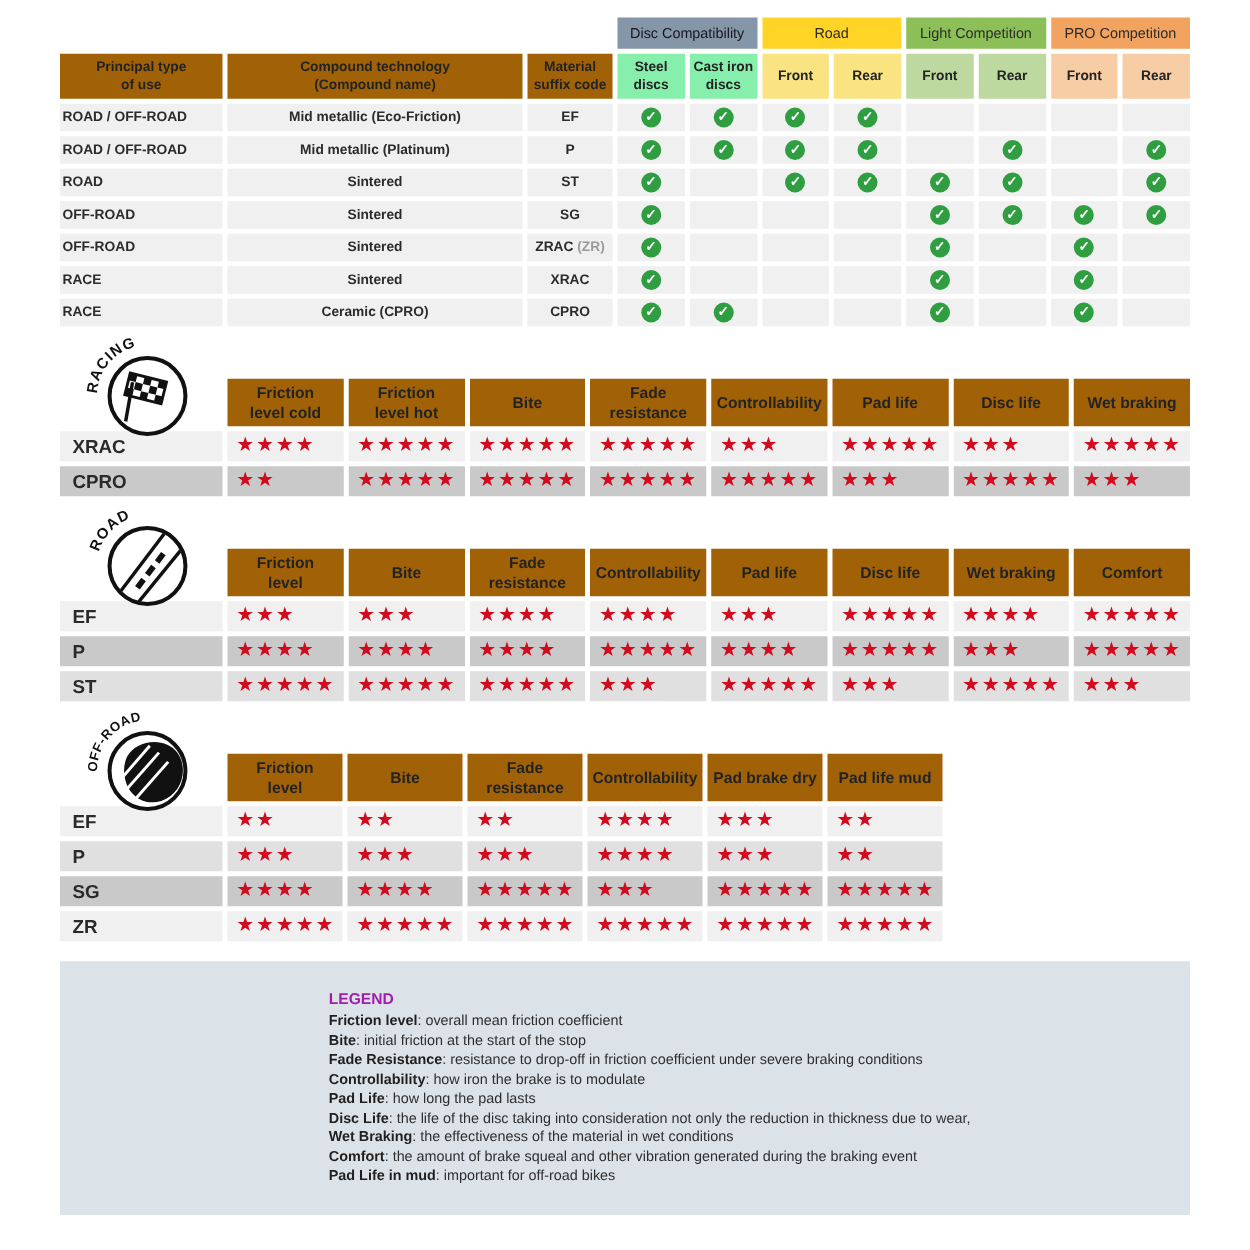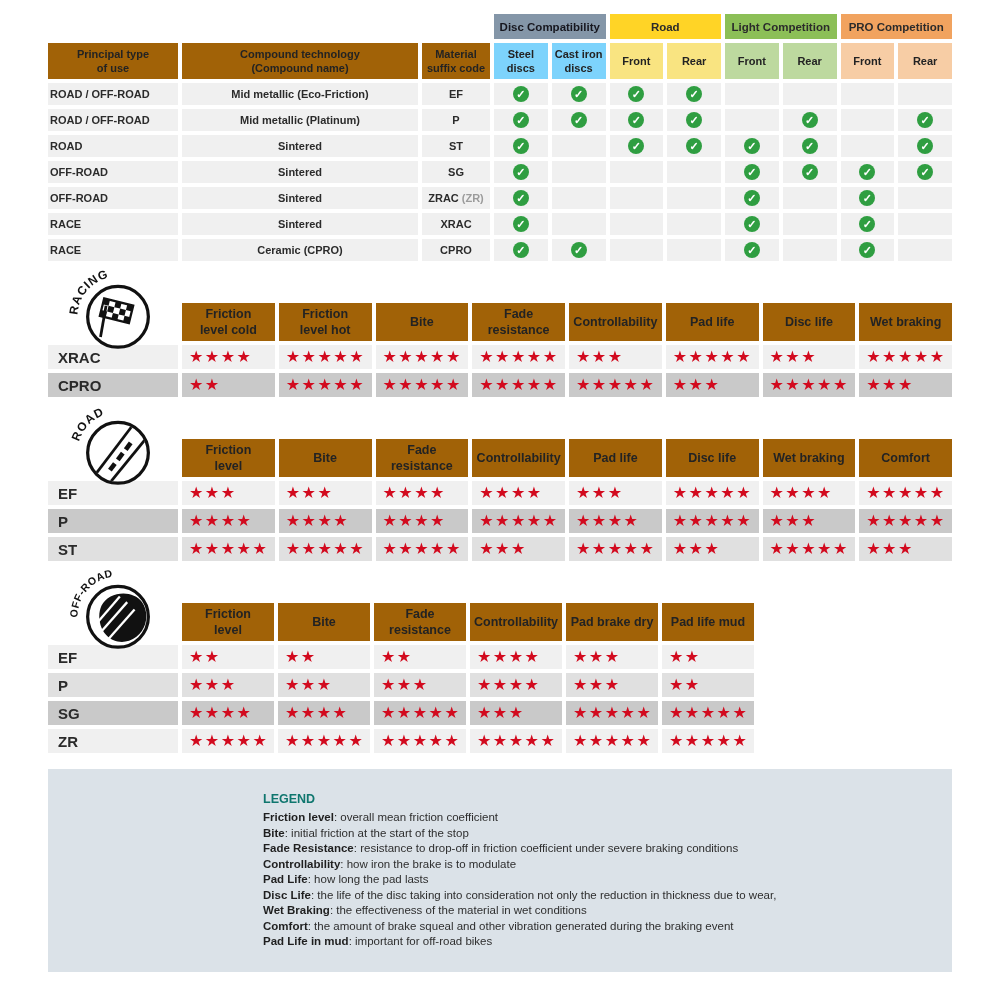--- a/index.html
+++ b/index.html
@@ -4,28 +4,28 @@
 <style>
   *{margin:0;padding:0;box-sizing:border-box}
   html,body{width:1000px;height:1000px;overflow:hidden;background:#fff;
     font-family:"Liberation Sans",sans-serif;color:#262626}
   .page{padding:14px 48px 0}
 
   
   .grid-compat{display:grid;grid-template-columns:130px 236px 68px repeat(8,1fr);gap:4px;margin-bottom:4px}
   .spacer3{grid-column:span 3}
   .group{grid-column:span 2;height:25px;display:flex;align-items:center;justify-content:center;
-    font-size:11.5px;font-weight:bold;color:#2b2b2b}
+    font-size:11.5px;font-weight:normal;color:#2b2b2b}
   .g-disc{background:#8496a8;color:#16161e}
   .g-road{background:#ffd426}
   .g-light{background:#8cbf57}
   .g-pro{background:#f1a35f}
   .hcell{background:#a16207;display:flex;align-items:center;justify-content:center;text-align:center;
     font-weight:bold;font-size:11px;line-height:1.3;white-space:pre-line;height:36px;color:#232323}
-  .sub-disc{background:#7dd3fc}
+  .sub-disc{background:#86efac}
   .sub-road{background:#f9e481}
   .sub-light{background:#bdd99f}
   .sub-pro{background:#f7cda5}
   .trow .cell{background:#f0f0f0;height:22px;display:flex;align-items:center;
     font-size:11px;font-weight:bold;color:#2b2b2b}
   .cell.use{padding-left:2px}
   .cell.compound{justify-content:center;}
   .cell.code{justify-content:center;gap:3px}
   .code .suffix{color:#9b9b9b}
   .cell.chk{justify-content:center}
@@ -43,21 +43,21 @@
   .rrow .cell{height:24px;display:flex;align-items:center}
   .rrow .lbl{font-size:15px;font-weight:bold;padding-left:10px;color:#2a2a2a}
   .rrow .stars-cell{padding-left:7px;overflow:hidden}
   .stars{color:#d20a1e;font-size:16px;letter-spacing:1.5px;line-height:1;white-space:nowrap}
   .shade-light .cell{background:#f0f0f0}
   .shade-mid .cell{background:#e0e0e0}
   .shade-dark .cell{background:#c9c9c9}
 
   
   .legend{margin-top:16px;background:#dbe2e8;padding:22px 40px 22px 215px}
-  .legend-title{color:#0f766e;font-weight:bold;font-size:12.5px;line-height:16px;margin-bottom:3px}
+  .legend-title{color:#a21caf;font-weight:bold;font-size:12.5px;line-height:16px;margin-bottom:3px}
   .lline{font-size:11.5px;line-height:15.5px;color:#2e2e2e}
   .lline b{color:#1f1f1f}
 </style>
 </head>
 <body>
 
 <div class="page">
 
   <div>
     <div class="grid-compat">

